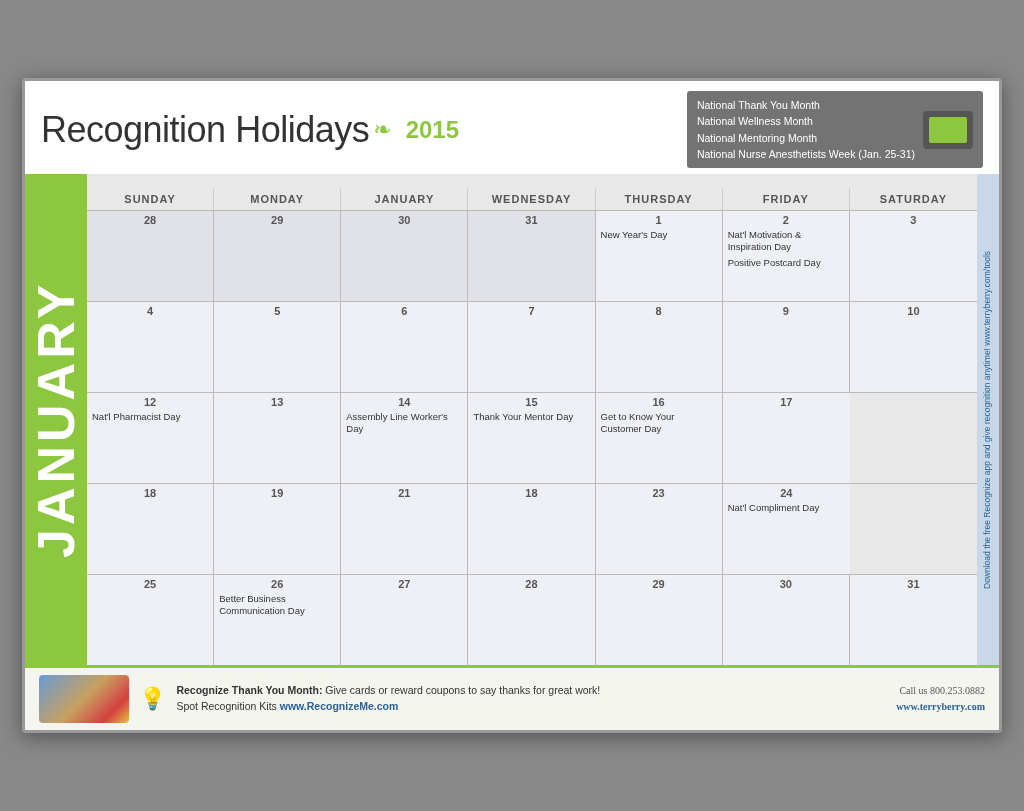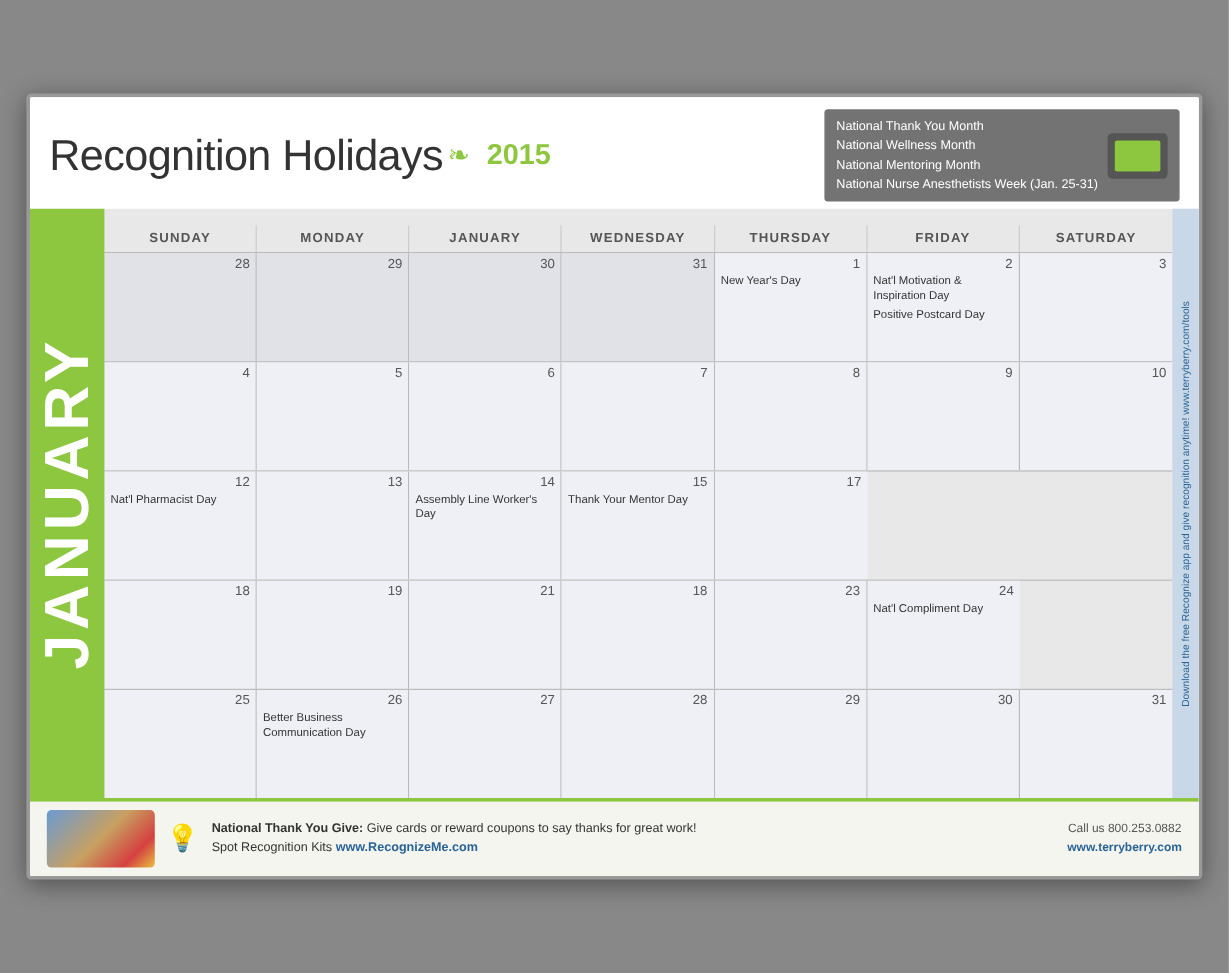--- a/index.html
+++ b/index.html
@@ -146,23 +146,24 @@
       min-height: 90px;
       vertical-align: top;
     }
     .day-cell:last-child { border-right: none; }
     .day-cell.out-of-month {
       background: #e0e2e8;
     }
     .day-number {
       font-size: 11px;
       color: #555;
-      text-align: right;
+      text-align: center;
       display: block;
       margin-bottom: 2px;
+      font-weight: bold;
     }
     .day-event {
       font-size: 9.5px;
       color: #333;
       line-height: 1.3;
       text-align: left;
       margin-top: 3px;
     }
     
     .footer {
@@ -188,24 +189,25 @@
     .footer-text {
       font-size: 10.5px;
       color: #333;
       line-height: 1.5;
     }
     .footer-text strong {
       font-weight: 700;
     }
     .footer-right {
       margin-left: auto;
-      text-align: center;
+      text-align: right;
       font-size: 10px;
       color: #555;
       line-height: 1.6;
+      font-family: Liberation Serif, serif;
     }
     .footer-text a, .footer-right a {
       color: #2a6496;
       text-decoration: none;
       font-weight: 700;
     }
     .weeks-container {
       display: flex;
       flex-direction: column;
     }
@@ -308,20 +310,24 @@
             </div>
             <div class="day-cell">
               <span class="day-number">14</span>
               <div class="day-event">Assembly Line Worker's Day</div>
             </div>
             <div class="day-cell">
               <span class="day-number">15</span>
               <div class="day-event">Thank Your Mentor Day</div>
             </div>
             <div class="day-cell">
+              <span class="day-number">16</span>
+              <div class="day-event">Get to Know Your Customer Day</div>
+            </div>
+            <div class="day-cell">
               <span class="day-number">17</span>
             </div>
           </div>
           <div class="week-row">
             <div class="day-cell">
               <span class="day-number">18</span>
             </div>
             <div class="day-cell">
               <span class="day-number">19</span>
             </div>
@@ -368,21 +374,21 @@
 
     <div class="right-sidebar">Download the free Recognize app and give recognition anytime! www.terryberry.com/tools</div>
   </div>
 
   <div class="footer">
     <div class="footer-product-imgs">
       
     </div>
     <div class="footer-bulb">💡</div>
     <div class="footer-text">
-      <strong>National Thank You Give:</strong>
+      <strong>Recognize Thank You Month:</strong>
       <span> Give cards or reward coupons to say thanks for great work!</span>
       <br>
       <span>Spot Recognition Kits </span>
       <a>www.RecognizeMe.com</a>
     </div>
     <div class="footer-right">
       <span>Call us 800.253.0882</span><br>
       <a>www.terryberry.com</a>
     </div>
   </div>

